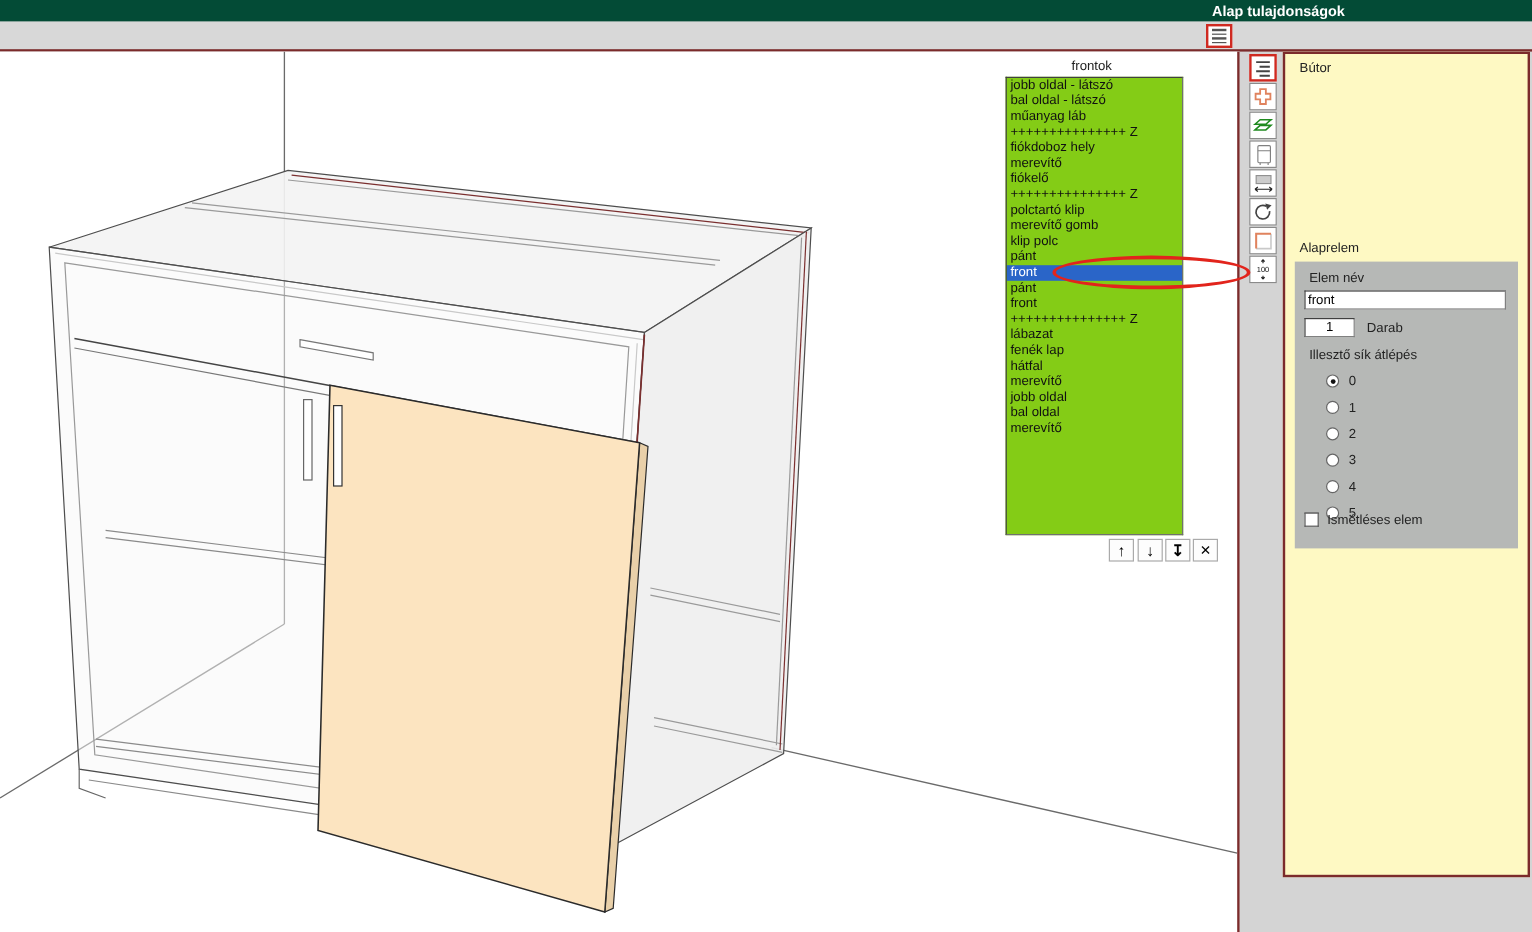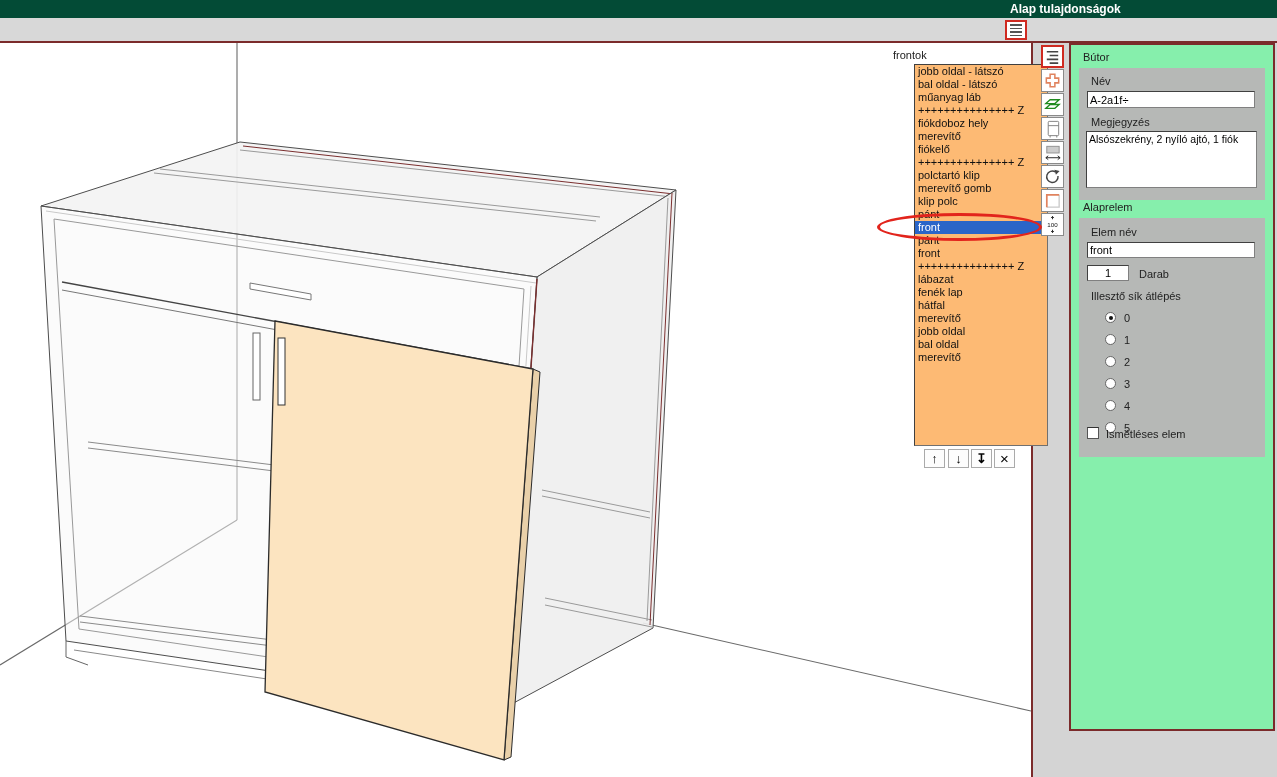--- a/index.html
+++ b/index.html
@@ -17,21 +17,21 @@
   #hamburger { left:1005px; top:20px; width:22px; height:20px; background:#fff;
     border:2px solid #cf2a21; display:flex; flex-direction:column; justify-content:center; gap:2px; padding:2px 3px; cursor:pointer; }
   #hamburger i { display:block; height:2px; background:#555; }
 
   
   #canvas { left:0; top:43px; width:1033px; height:734px; background:#fff;
     border-right:2px solid #7b2b2b; }
 
   
   #list-caption { left:893px; top:49px; color:#222;text-align:right; }
-  #listbox { left:914px; top:64px; width:134px; height:382px; background:#fdba74;
+  #listbox { left:838px; top:64px; width:148px; height:382px; background:#84cc16;
     border:1px solid #707070; border-top-color:#404040; border-left-color:#404040; overflow:hidden; }
   .lrow { height:13px; line-height:13px; padding-left:3px; white-space:nowrap; cursor:default; }
   .lrow.selected { background:#2a65c8; color:#fff; }
 
   
   #ellipse { left:877px; top:213px; width:165px; height:28px; border:3px solid #e2241c;
     border-radius:50%; pointer-events:none; z-index:60; }
 
   
   .mvbtn { top:449px; width:21px; height:19px; background:#fdfdfd; border:1px solid #aaa;
@@ -39,21 +39,21 @@
   #mv-up{left:924px;} #mv-down{left:948px;} #mv-bottom{left:971px;}
   #mv-del{left:994px; font-weight:normal; font-size:15px; line-height:16px;}
 
   
   .vtool { left:1041px; width:23px; height:23px; background:#fff; border:1px solid #8a8a8a;
     padding:0; cursor:pointer; }
   .vtool.sel { border:2px solid #cf2a21; }
   .vtool svg { display:block; margin:auto; }
 
   
-  #panel { left:1069px; top:43px; width:206px; height:688px; background:#86efac;
+  #panel { left:1069px; top:43px; width:206px; height:688px; background:#fef9c3;
     border:2px solid #7b2b2b; }
   #panel .inabs { position:absolute; }
   .group { background:#b6b8b6; }
   #grp1 { left:8px; top:23px; width:186px; height:132px; }
   #grp2 { left:8px; top:173px; width:186px; height:239px; }
   .glabel { color:#222; }
   .tinput { background:#fff; border:1px solid #808080; border-top-color:#404040;
     border-left-color:#404040; font-family:"Liberation Sans",sans-serif; font-size:11px;
     padding:1px 2px; }
   textarea.tinput { resize:none; overflow:hidden; line-height:12px; font-size:10.5px; }
@@ -210,26 +210,20 @@
 </button>
 <button class="abs vtool" style="top:213px">
   <svg width="19" height="19" viewBox="0 0 20 20">
     <path d="M10 1.5v3M10 1.5 8.6 3.2M10 1.5 11.4 3.2M10 18.5v-3M10 18.5 8.6 16.8M10 18.5 11.4 16.8" stroke="#222" fill="none"></path>
     <text x="10" y="12.3" font-size="6.5" text-anchor="middle" fill="#111" font-family="Liberation Sans, sans-serif">100</text>
   </svg>
 </button>
 
 <div class="abs" id="panel">
   <div class="inabs glabel" style="left:12px; top:6px">Bútor</div>
-  <div class="inabs group" id="grp1">
-    <div class="inabs glabel" style="left:12px; top:7px">Név</div>
-    <input class="inabs tinput" style="left: 8px; top: 23px; width: 168px; height: 17px;" value="A-2a1f÷">
-    <div class="inabs glabel" style="left:12px; top:48px">Megjegyzés</div>
-    <textarea class="inabs tinput" style="left: 7px; top: 63px; width: 171px; height: 57px;">Alsószekrény, 2 nyíló ajtó, 1 fiók</textarea>
-  </div>
 
   <div class="inabs glabel" style="left:12px; top:156px">Alaprelem</div>
   <div class="inabs group" id="grp2">
     <div class="inabs glabel" style="left:12px; top:8px">Elem név</div>
     <input class="inabs tinput" style="left: 8px; top: 24px; width: 168px; height: 16px;" value="front">
     <input class="inabs tinput" style="left: 8px; top: 47px; width: 42px; height: 16px; text-align: center;" value="1">
     <div class="inabs glabel" style="left:60px; top:50px">Darab</div>
     <div class="inabs glabel" style="left:12px; top:72px">Illesztő sík átlépés</div>
 
     <span class="inabs radio checked" style="left:26px; top:94px"></span>

